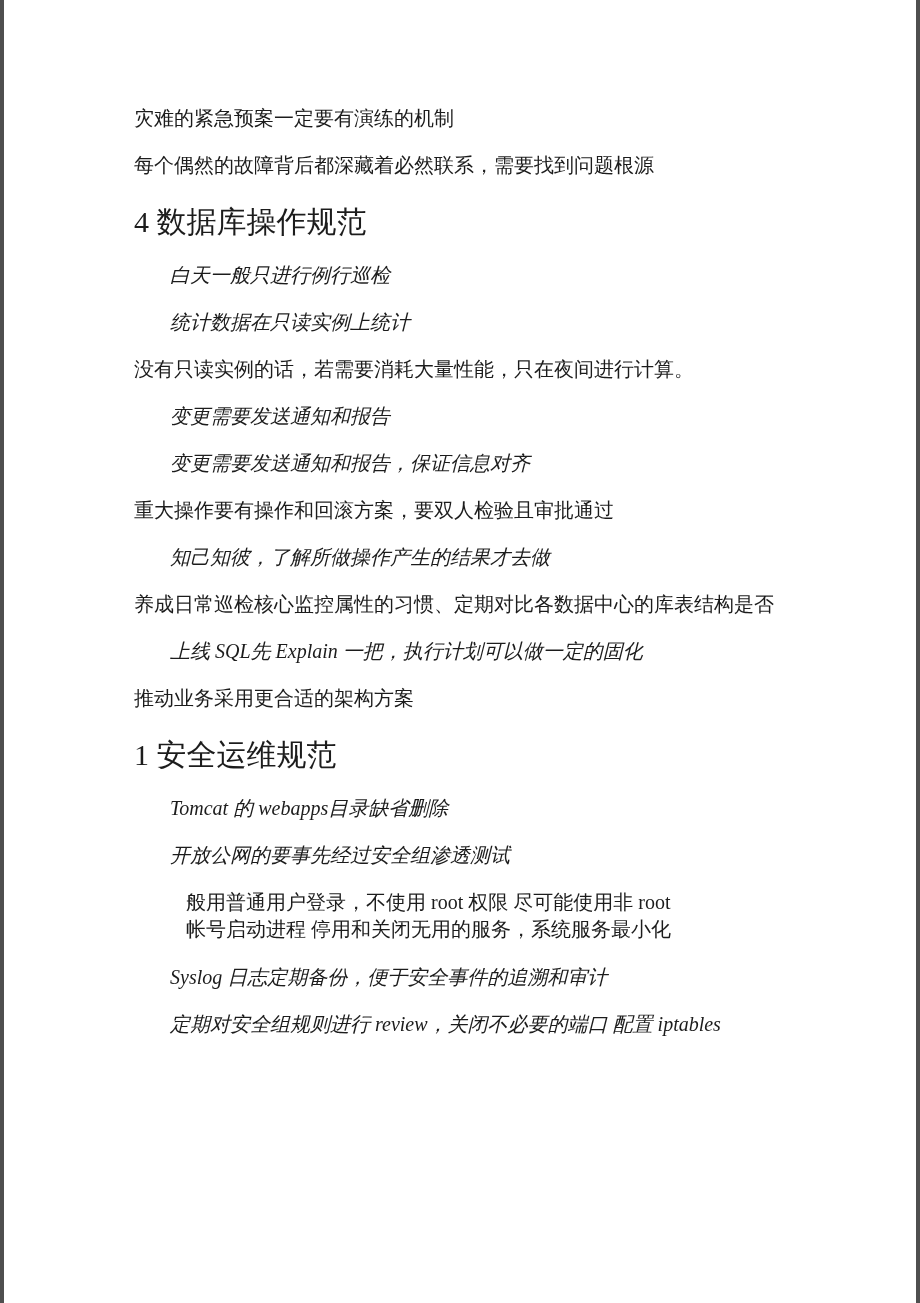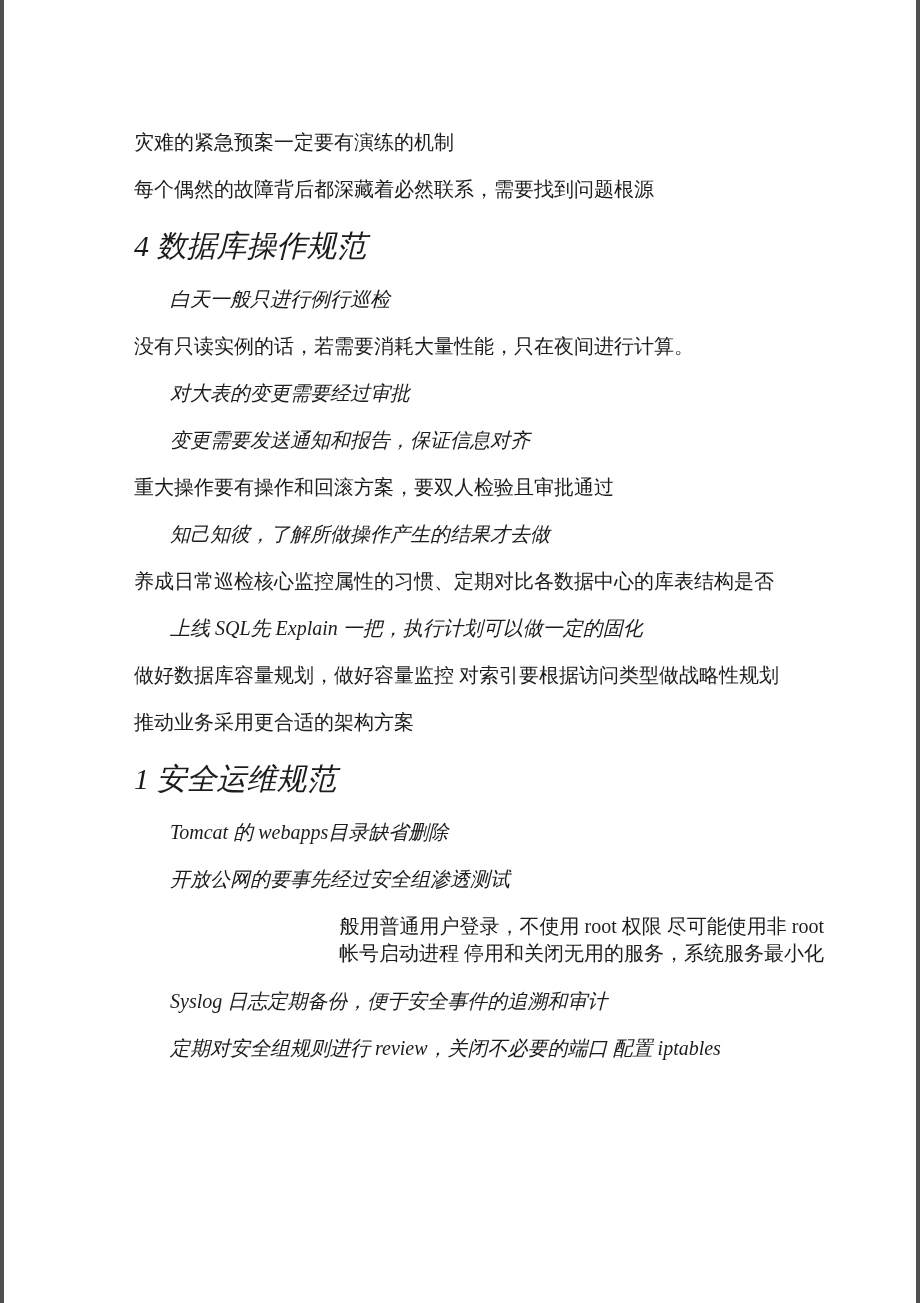--- a/index.html
+++ b/index.html
@@ -23,70 +23,67 @@
     background: #4f4f4f;
   }
   .page-border.left  { left: 0; }
   .page-border.right { right: 0; }
 
   .doc {
     position: absolute;
     top: 0;
     left: 134px;
     right: 96px;
-    margin-top: 24px;
   }
   .line {
     font-size: 20px;
     line-height: 26px;
     margin: 21px 0 0 0;
     white-space: pre-wrap;
   }
   .first { margin-top: 105px; }
   .indent { padding-left: 36px; font-style: italic; }
   .heading {
     font-size: 30px;
     line-height: 38px;
     font-weight: 400;
     margin: 25px 0 0 0;
-    font-style: italic;
   }
   .tight {
     margin-top: 21px;
     padding-left: 52px;
   }
   .tight .tline {
     font-size: 20px;
     line-height: 27px;
     white-space: pre-wrap;
-    text-align: right;
   }
 </style>
 </head>
 <body>
 
 <div class="page-border left"></div>
 <div class="page-border right"></div>
 
 <div class="doc">
 
   <p class="line first">灾难的紧急预案一定要有演练的机制</p>
   <p class="line">每个偶然的故障背后都深藏着必然联系，需要找到问题根源</p>
 
   <h2 class="heading">4 数据库操作规范</h2>
 
   <p class="line indent">白天一般只进行例行巡检</p>
+  <p class="line indent">统计数据在只读实例上统计</p>
   <p class="line">没有只读实例的话，若需要消耗大量性能，只在夜间进行计算。</p>
-  <p class="line indent">对大表的变更需要经过审批</p>
+  <p class="line indent">变更需要发送通知和报告</p>
   <p class="line indent">变更需要发送通知和报告，保证信息对齐</p>
   <p class="line">重大操作要有操作和回滚方案，要双人检验且审批通过</p>
   <p class="line indent">知己知彼，了解所做操作产生的结果才去做</p>
   <p class="line">养成日常巡检核心监控属性的习惯、定期对比各数据中心的库表结构是否</p>
   <p class="line indent">上线 SQL先 Explain 一把，执行计划可以做一定的固化</p>
-  <p class="line">做好数据库容量规划，做好容量监控 对索引要根据访问类型做战略性规划</p>
   <p class="line">推动业务采用更合适的架构方案</p>
 
   <h2 class="heading">1 安全运维规范</h2>
 
   <p class="line indent">Tomcat 的 webapps目录缺省删除</p>
   <p class="line indent">开放公网的要事先经过安全组渗透测试</p>
 
   <div class="tight">
     <div class="tline">般用普通用户登录，不使用 root 权限 尽可能使用非 root</div>
     <div class="tline">帐号启动进程 停用和关闭无用的服务，系统服务最小化</div>

